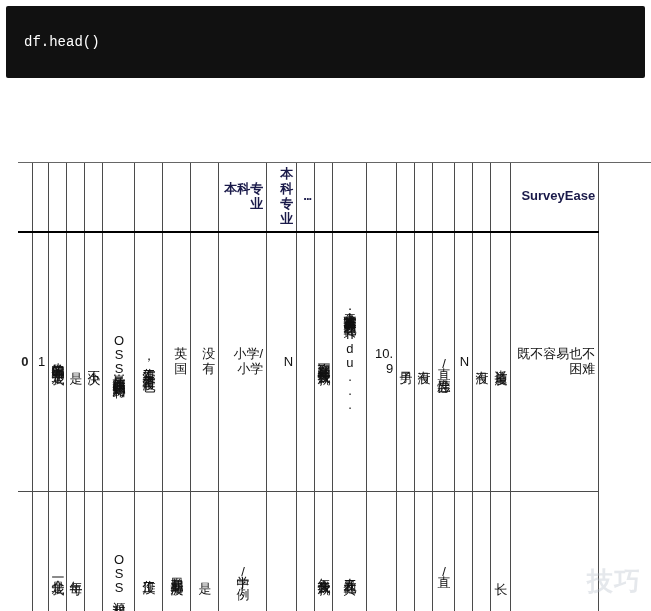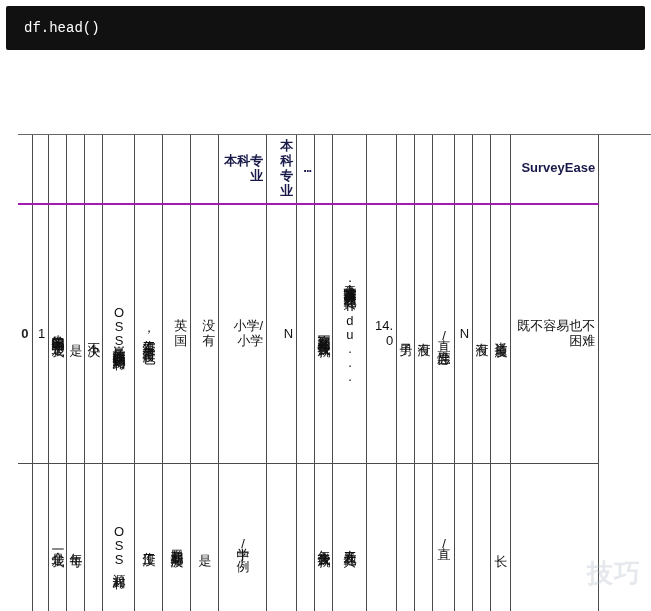--- a/index.html
+++ b/index.html
@@ -10,21 +10,21 @@
     font-size: 13px;
     background: #fff;
     color: #111;
     width: 651px;
     height: 611px;
     overflow: hidden;
   }
   .codecell {
     background: #111;
     color: #fff;
-    padding: 14px 18px;
+    padding: 28px 18px;
     font-family: "Menlo","Consolas","Courier New",monospace;
     font-size: 14px;
     margin: 6px;
     border-radius: 2px;
   }
   .output {
     padding: 8px 0 0 18px;
   }
   .tbl-wrap {
     border-top: 1px solid #666;
@@ -59,27 +59,27 @@
   }
   td.vtxt, th.vtxt {
     writing-mode: vertical-rl;
     text-orientation: upright;
     text-align: center;
     vertical-align: middle;
     line-height: 1.05;
     padding: 4px 1px;
     letter-spacing: -1px;
   }
-  .headrow th { border-bottom: 2px solid #a21caf; text-align: right; }
+  .headrow th { border-bottom: 2px solid #000000; text-align: right; }
   .row0 td { height: 260px; }
   .row1 td { height: 160px; }
   .ellips { letter-spacing: -1px; font-weight:700; }
   .watermark {
     position: absolute;
-    right: 10px; bottom: 20px;
+    right: 10px; bottom: 12px;
     font-size: 26px; font-weight: 700;
     color: rgba(180,190,200,0.35);
     font-family: Arial, sans-serif;
     letter-spacing: 1px;
   }
 </style>
 </head>
 <body>
 
 <div class="codecell">
@@ -148,21 +148,21 @@
           <td class="vtxt">决不</td>
           <td class="vtxt">OSS和封闭源代码软件的质量……</td>
           <td class="vtxt">没有工作，也没有工作</td>
           <td>英国</td>
           <td>没有</td>
           <td>小学/小学</td>
           <td>N</td>
           <td class="ellips"></td>
           <td class="vtxt">就像我去年一样受到欢迎</td>
           <td class="vtxt">其他开发人员撰写的技术文章；Indu...</td>
-          <td>14.0</td>
+          <td>10.9</td>
           <td class="vtxt">男子</td>
           <td class="vtxt">没有</td>
           <td class="vtxt">直/异性恋</td>
           <td>N</td>
           <td class="vtxt">没有</td>
           <td class="vtxt">长度适当</td>
           <td>既不容易也不困难</td>
         </tr>
         <tr class="row1">
           <td class="idx"></td>

